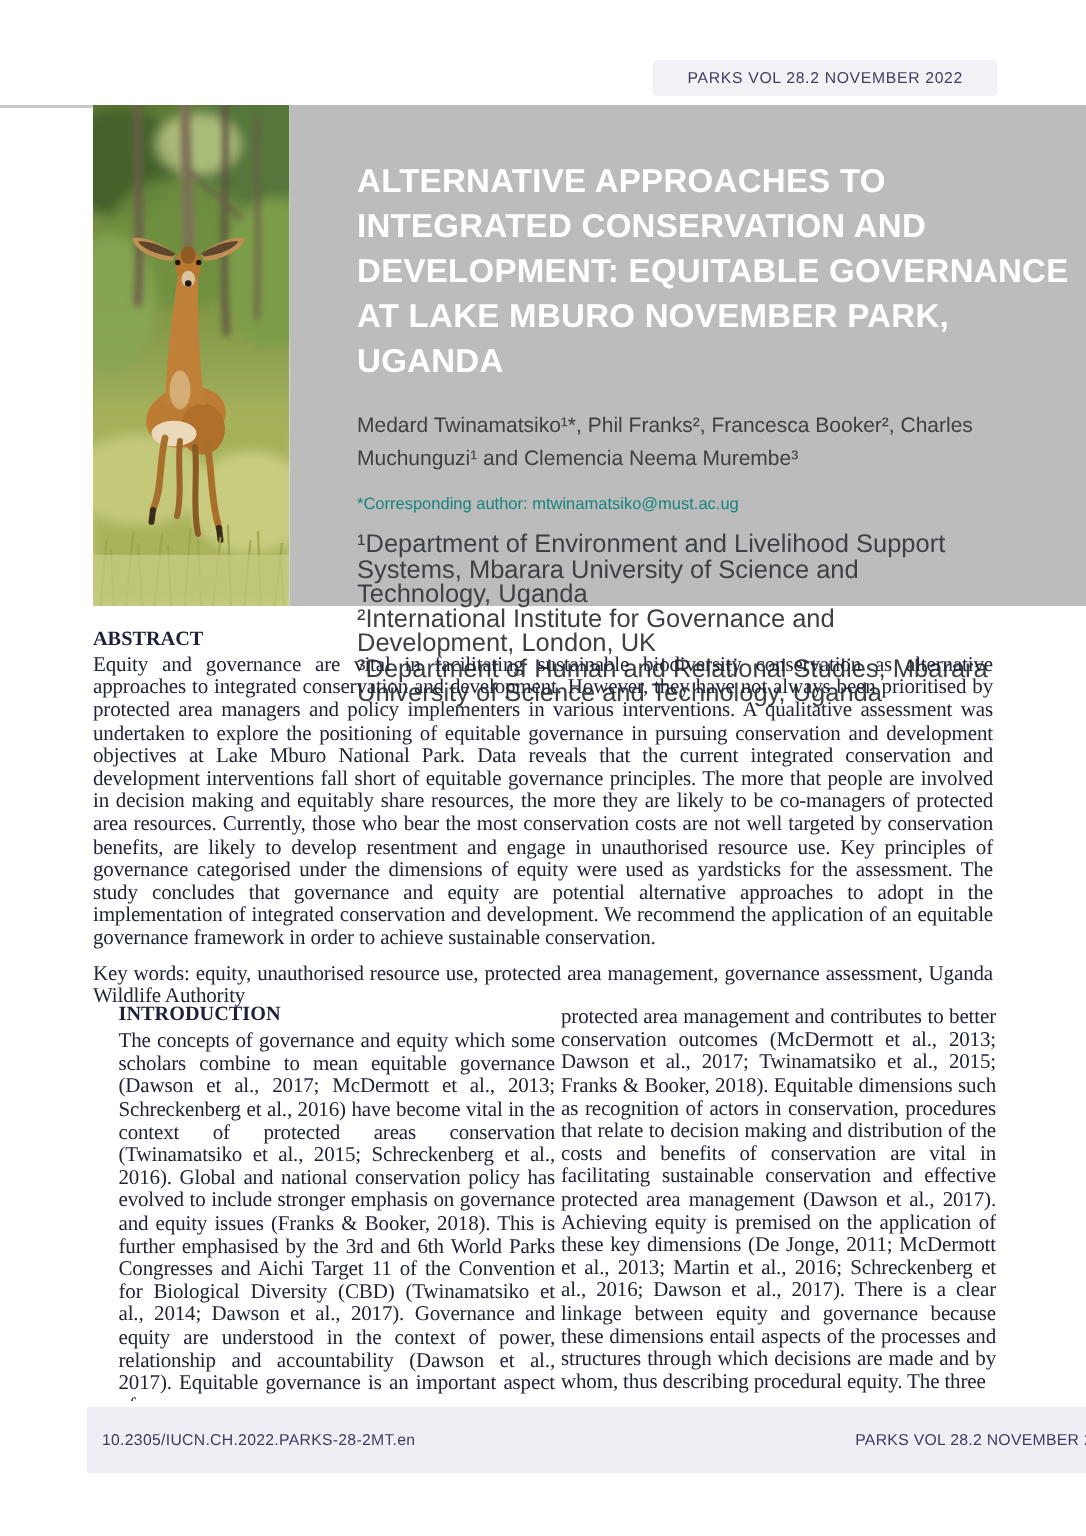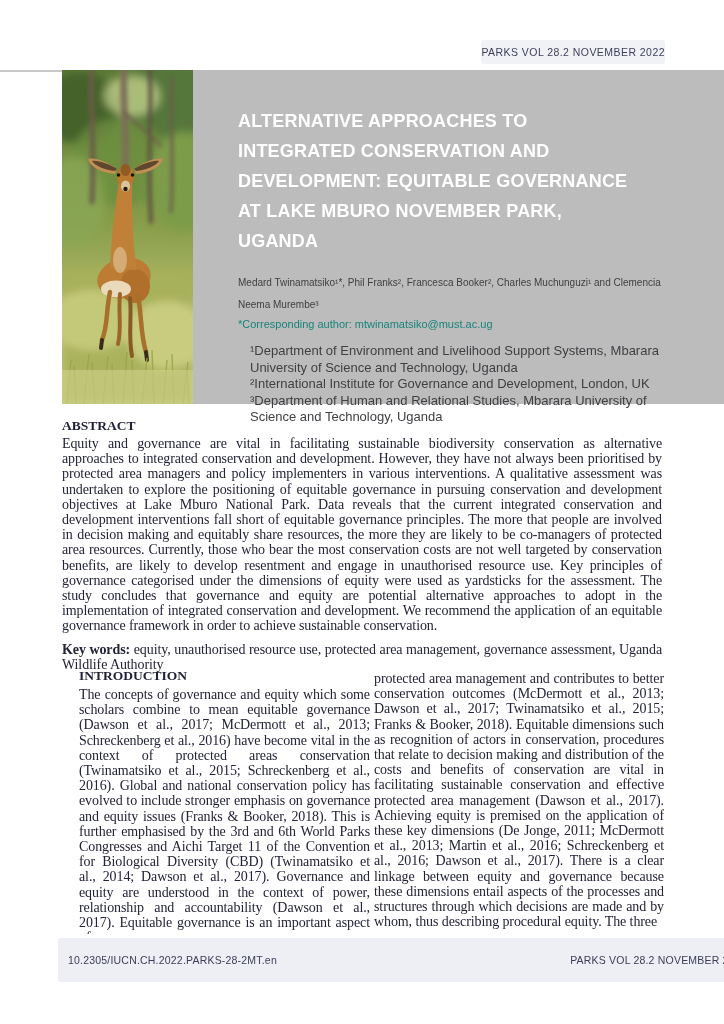--- a/index.html
+++ b/index.html
@@ -4,41 +4,41 @@
 <style>
   html,body{margin:0;padding:0;background:#ffffff;}
   .page{
     position:relative;width:724px;height:1024px;margin:0 auto;background:#ffffff;
     font-family:"Liberation Sans",sans-serif;overflow:hidden;
     -webkit-font-smoothing:antialiased;
   }
   
   .issue-chip{
     position:absolute;top:40px;right:59px;background:#f1f2f6;color:#3e3e5c;
-    font-size:10.5px;letter-spacing:.45px;padding:6px 0;border-radius:3px;white-space:nowrap;
+    font-size:10.5px;letter-spacing:.45px;padding:6px 23px;border-radius:3px;white-space:nowrap;
   }
   
   .band-line{position:absolute;left:0;top:70px;width:62px;height:2px;background:#c9c9c9;}
   .photo{position:absolute;left:62px;top:70px;width:131px;height:334px;overflow:hidden;}
   .band{position:absolute;left:193px;top:70px;width:531px;height:334px;background:#bcbcbc;}
   .band-inner{position:absolute;left:45px;top:36px;right:58px;}
-  .article-title{color:#ffffff;font-weight:bold;font-size:18px;line-height:30px;letter-spacing:.2px;white-space:nowrap;}
-  .authors{margin-top:16px;color:#3f3f41;font-size:10px;line-height:22px;max-width:430px;}
-  .corresponding{margin-top:1px;color:#17847b;font-size:11px;line-height:15px;}
-  .affiliations{margin-top:11px;color:#3f4043;font-size:13px;line-height:16.5px;max-width:428px;margin-left:12px;}
+  .article-title{color:#ffffff;font-weight:bold;font-size:22px;line-height:30px;letter-spacing:.2px;white-space:nowrap;}
+  .authors{margin-top:16px;color:#3f3f41;font-size:14px;line-height:22px;max-width:430px;}
+  .corresponding{margin-top:13px;color:#17847b;font-size:11px;line-height:15px;}
+  .affiliations{margin-top:11px;color:#3f4043;font-size:17px;line-height:16.5px;max-width:428px;}
   .affiliation{margin:0;}
   
   .abstract{position:absolute;left:62px;top:418px;width:600px;color:#232338;}
   .section-heading{font-family:"Liberation Serif",serif;font-weight:bold;font-size:13.5px;color:#1f1f38;margin:0 0 2px 0;}
   .serif-body{
     font-family:"Liberation Serif",serif;font-size:14px;line-height:15.2px;text-align:justify;
     letter-spacing:-.1px;margin:0;color:#232338;
   }
   .keywords{margin-top:8px;}
-  .kw-label{font-weight:bold;}
+  .kw-label{font-weight:normal;}
   
   .intro-col-left{position:absolute;left:79px;top:668px;width:291px;height:266px;overflow:hidden;}
   .intro-col-left .section-heading{margin-bottom:3px;}
   .intro-col-right{position:absolute;left:374px;top:671px;width:290px;height:272px;overflow:hidden;}
   
   .footer-bar{
     position:absolute;left:58px;top:938px;width:720px;height:44px;background:#edeff4;border-radius:2px;
     display:flex;align-items:center;justify-content:space-between;padding:0 10px;box-sizing:border-box;
     color:#3c3c58;font-size:10.5px;letter-spacing:.2px;z-index:5;
   }

